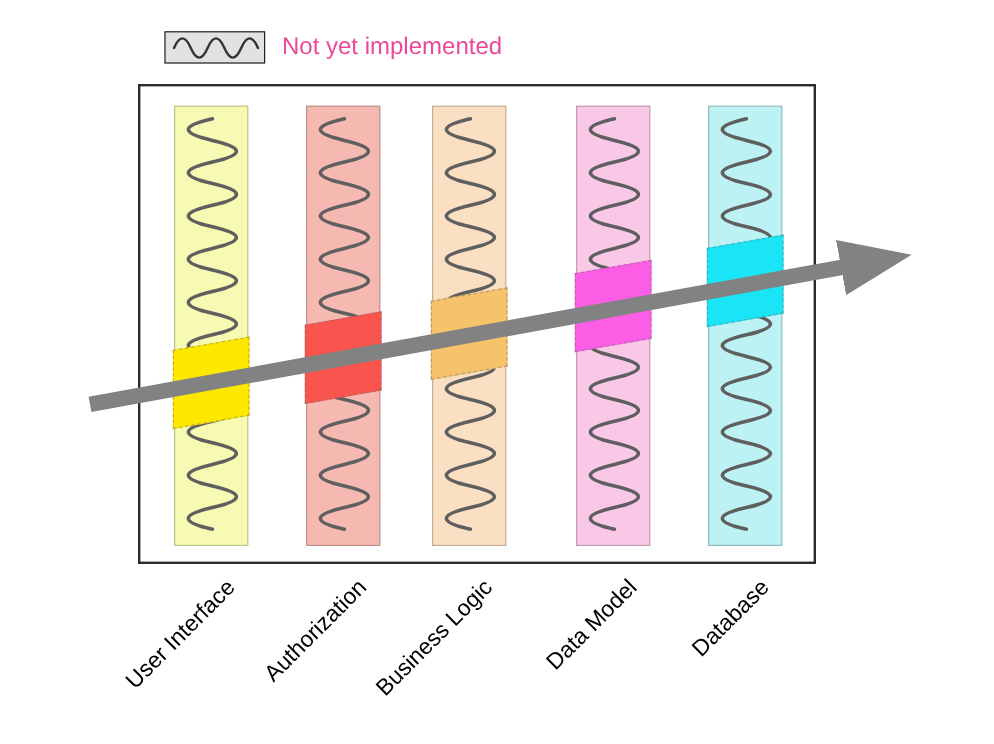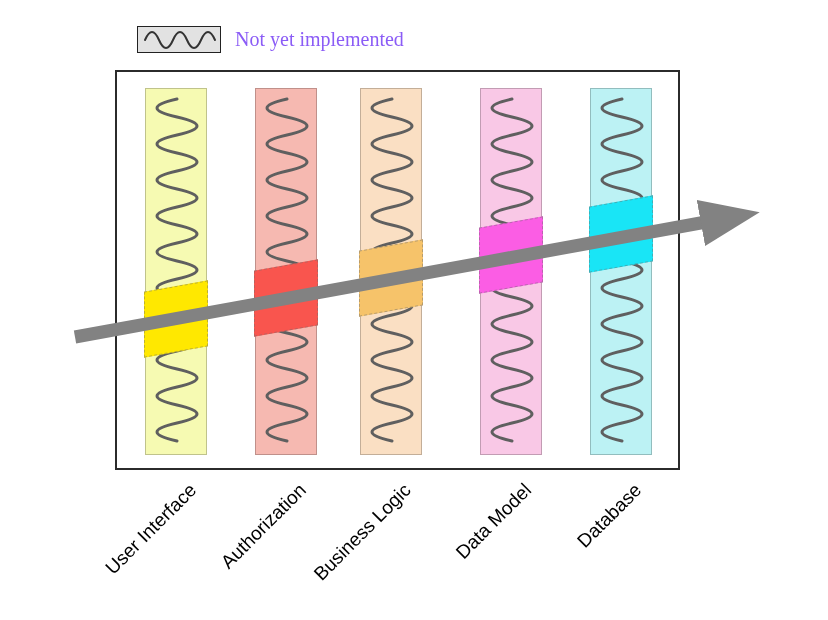--- a/index.html
+++ b/index.html
@@ -3,21 +3,21 @@
 <meta charset="utf-8">
 <style>
   html,body{margin:0;padding:0;background:#ffffff;}
   body{font-family:"Liberation Sans","DejaVu Sans",sans-serif;}
   .stage{position:relative;width:828px;height:620px;background:#ffffff;overflow:hidden;}
 
   
   .legend{position:absolute;left:137px;top:26px;display:flex;align-items:center;gap:14px;}
   .legend-swatch{width:84px;height:27px;background:#e2e2e2;border:1.5px solid #222;
     display:flex;align-items:center;justify-content:center;box-sizing:border-box;}
-  .legend-label{font-size:20px;color:#8b5cf6;font-family:Liberation Serif, serif;}
+  .legend-label{font-size:20px;color:#ec4899;}
 
   
   .layers-box{position:absolute;left:115px;top:70px;width:565px;height:400px;
     border:2px solid #2b2b2b;background:#ffffff;box-sizing:border-box;}
 
   
   .bar{position:absolute;top:88px;width:62px;height:367px;
     border:1px solid rgba(0,0,0,.22);box-sizing:border-box;}
   .bar svg.wave{position:absolute;left:0;top:0;}
   .highlight{position:absolute;left:-2px;width:64px;height:66px;

